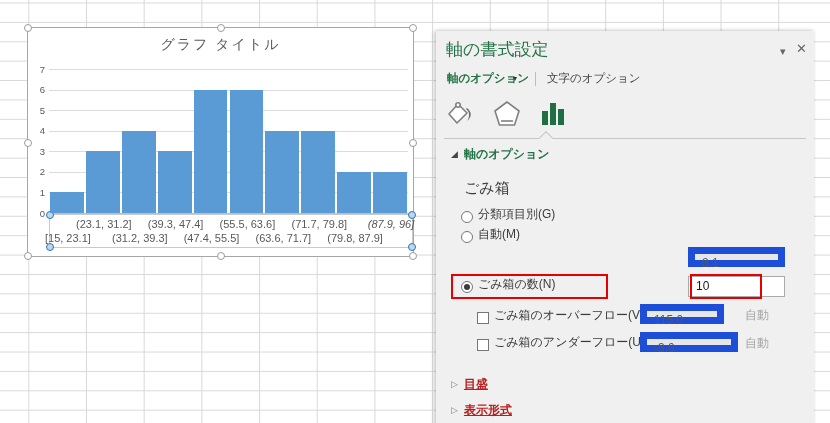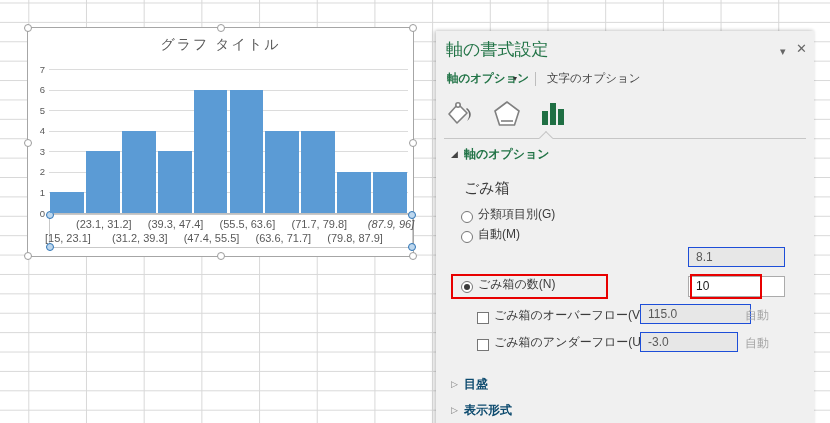--- a/index.html
+++ b/index.html
@@ -70,41 +70,41 @@
   .divider{position:absolute;left:8px;top:107px;width:362px;height:1px;background:#c6c6c6;}
   .divider-caret{
     position:absolute;left:105px;top:102px;width:10px;height:10px;
     background:#f0f0f0;transform:rotate(45deg);
     border-left:1px solid #c6c6c6;border-top:1px solid #c6c6c6;box-sizing:border-box;
   }
   .sec-header{position:absolute;left:15px;height:16px;display:flex;align-items:center;gap:6px;}
   .sec-header .marker{font-size:9px;color:#444;}
   .sec-header .marker.light{color:#808080;}
   .sec-header .txt{font-size:12px;font-weight:bold;color:#217346;}
-  .sec-header .txt.dark{color:#0c4a6e;}
+  .sec-header .txt.dark{color:#b91c1c;text-decoration:underline;}
   .sub-label{position:absolute;left:28px;font-size:15px;color:#3b3b3b;}
   .prow{position:absolute;display:flex;align-items:flex-end;height:20px;}
   .radio{
     width:12px;height:12px;border-radius:50%;border:1px solid #767676;
     background:#fff;box-sizing:border-box;position:relative;flex:0 0 auto;
   }
   .radio.checked:after{
     content:"";position:absolute;left:2px;top:2px;width:6px;height:6px;
     border-radius:50%;background:#3b3b3b;
   }
   .checkbox{
     width:12px;height:12px;border:1px solid #767676;background:#fff;
     box-sizing:border-box;flex:0 0 auto;
   }
   .plabel{font-size:12px;color:#3b3b3b;margin-left:5px;white-space:nowrap;}
   .field{
     position:absolute;height:20px;box-sizing:border-box;
     font-size:12px;line-height:18px;padding-left:7px;
   }
-  .field.disabled{background:#e7e7e7;border:1px solid #1d4ed8;color:#595959;}
+  .field.disabled{background:#e7e7e7;border:7px solid #1d4ed8;color:#595959;}
   .field.active{background:#fff;border:1px solid #ababab;color:#1a1a1a;}
   .auto-label{position:absolute;font-size:12px;color:#a6a6a6;}
   .red-rect{position:absolute;border:2px solid #e80000;box-sizing:border-box;pointer-events:none;}
   svg .oline{stroke:#808080;fill:#fff;stroke-width:1.6;}
 </style>
 </head>
 <body>
 
 <div class="sheet"></div>
 
@@ -219,21 +219,21 @@
   </div>
   <div class="field active" style="left:252px;top:245px;width:97px;height:21px;">10</div>
   <div class="red-rect" style="left:15px;top:243px;width:157px;height:25px;"></div>
   <div class="red-rect" style="left:254px;top:243px;width:72px;height:25px;"></div>
 
   <div class="prow" style="left:25px;top:273px;">
     <span style="width:16px;"></span>
     <span class="checkbox"></span>
     <span class="plabel">ごみ箱のオーバーフロー(V)</span>
   </div>
-  <div class="field disabled" style="left:204px;top:273px;width:111px;">115.0</div>
+  <div class="field disabled" style="left:204px;top:273px;width:84px;">115.0</div>
   <span class="auto-label" style="left:309px;top:276px;">自動</span>
 
   <div class="prow" style="left:25px;top:300px;">
     <span style="width:16px;"></span>
     <span class="checkbox"></span>
     <span class="plabel">ごみ箱のアンダーフロー(U)</span>
   </div>
   <div class="field disabled" style="left:204px;top:301px;width:98px;">-3.0</div>
   <span class="auto-label" style="left:309px;top:304px;">自動</span>
 

